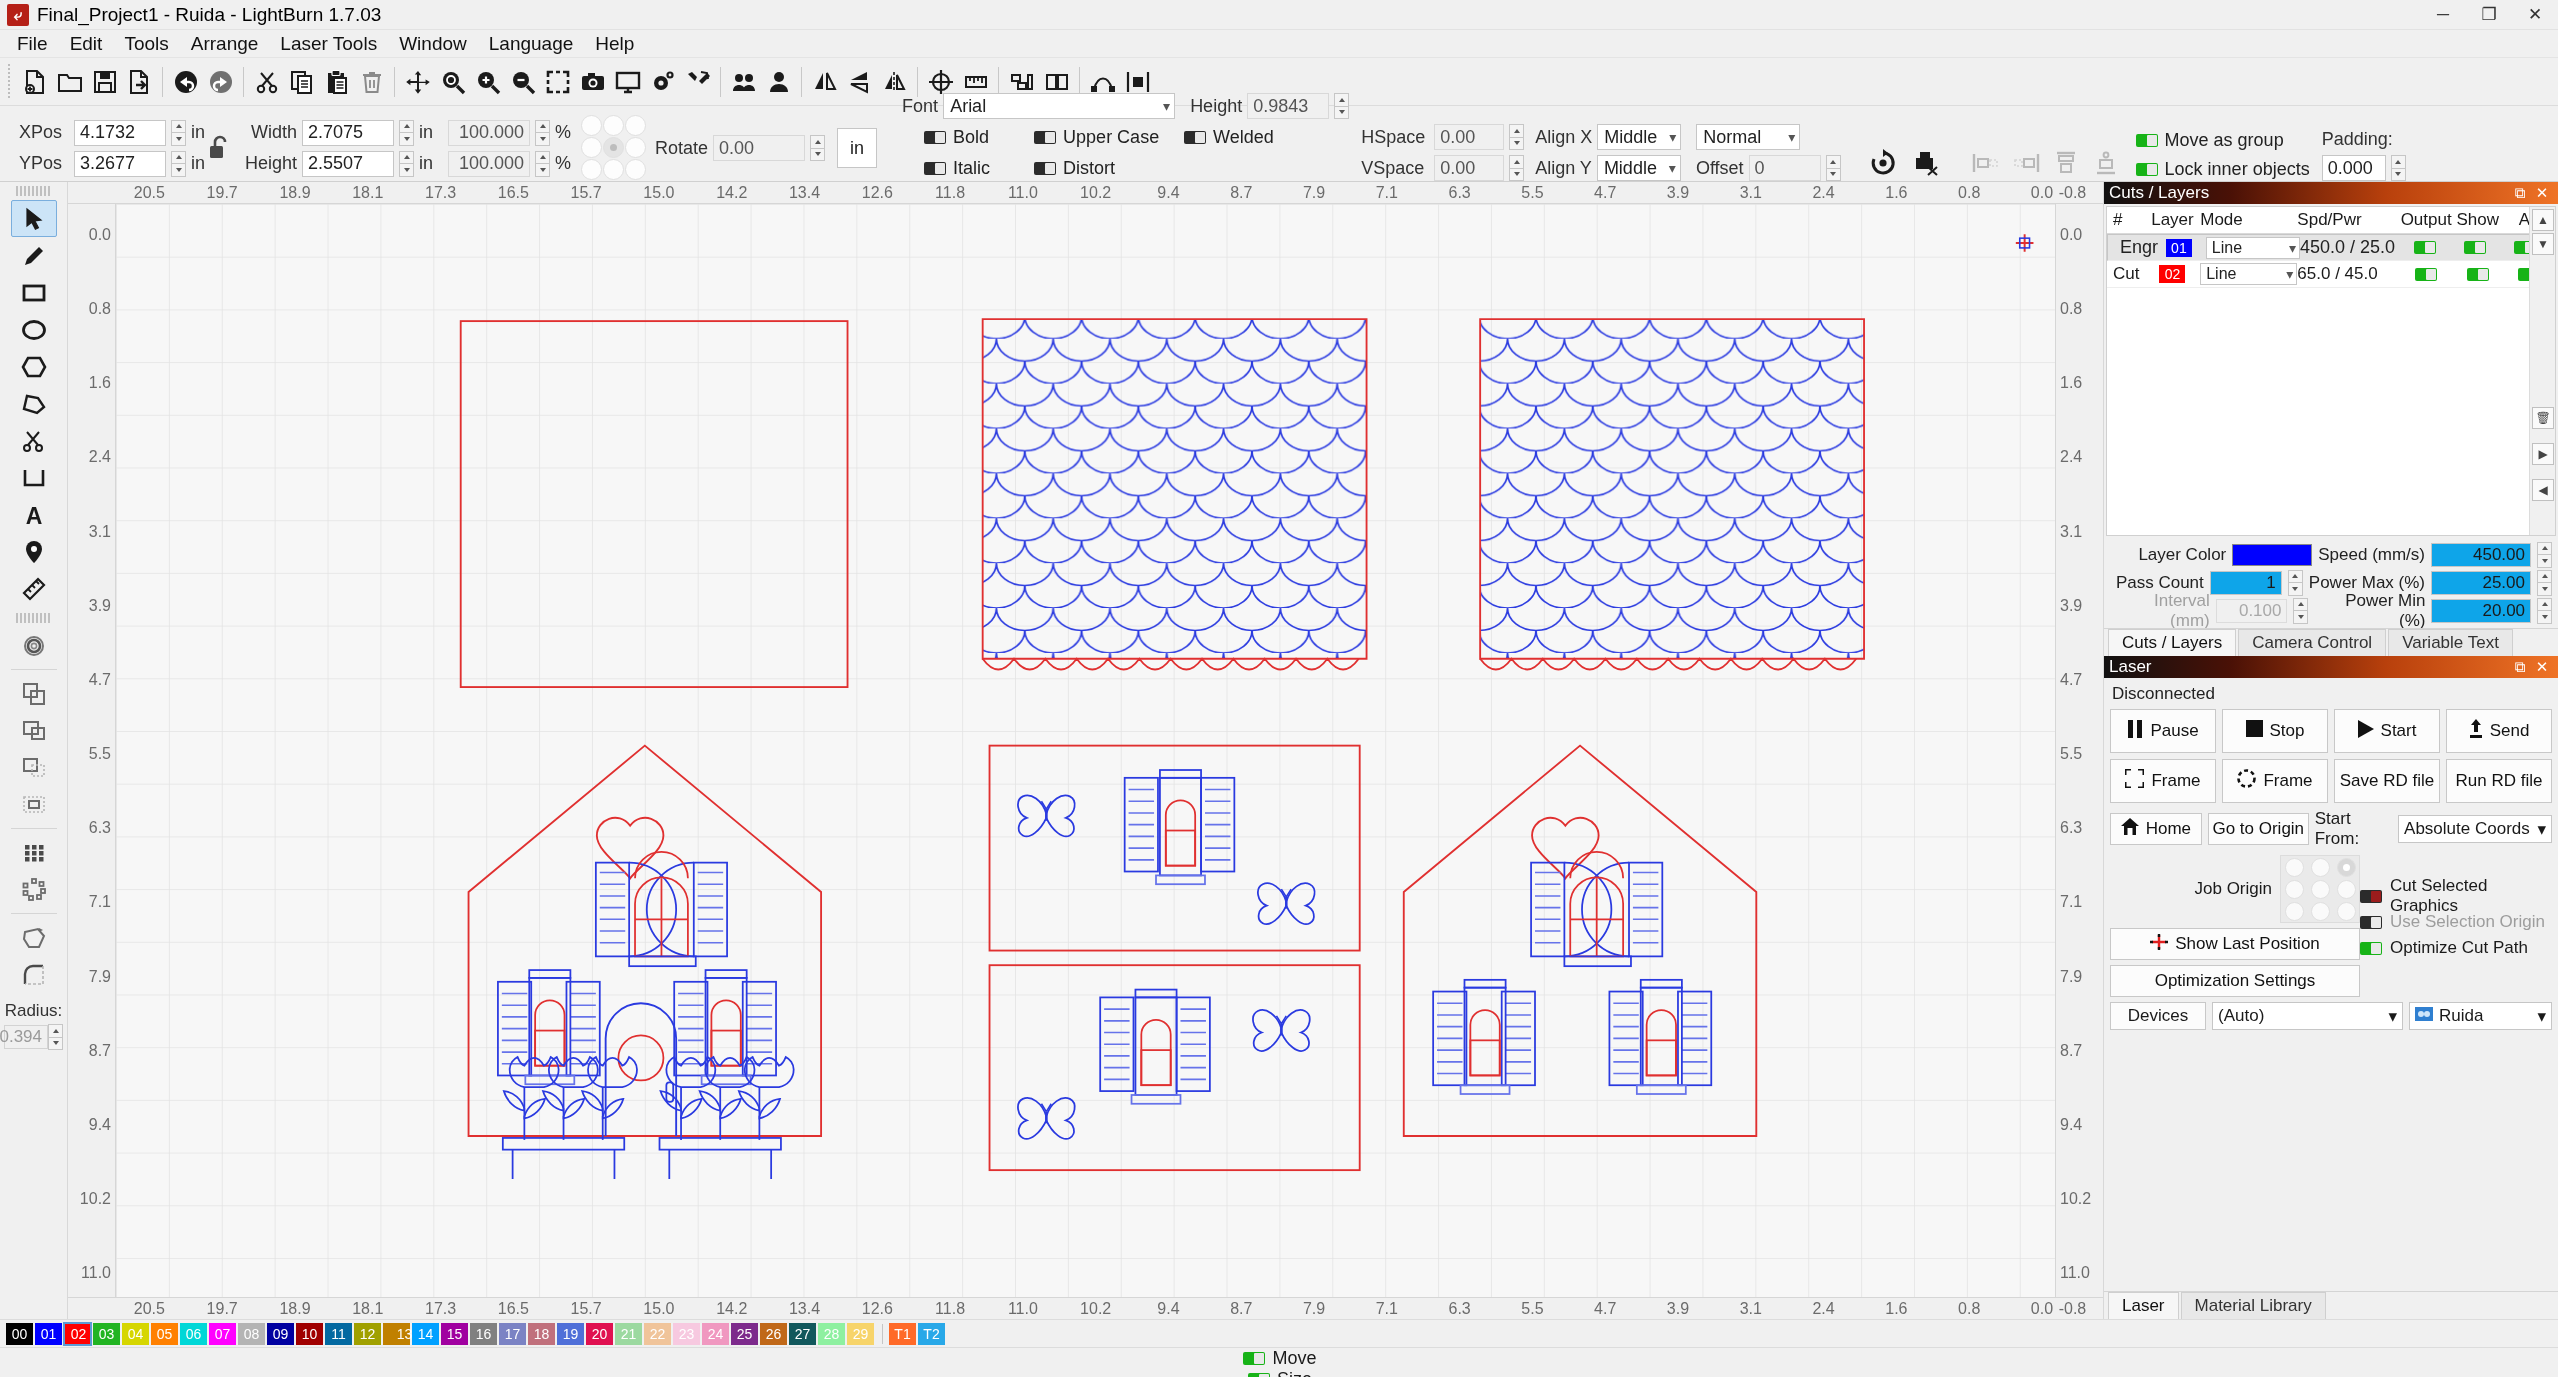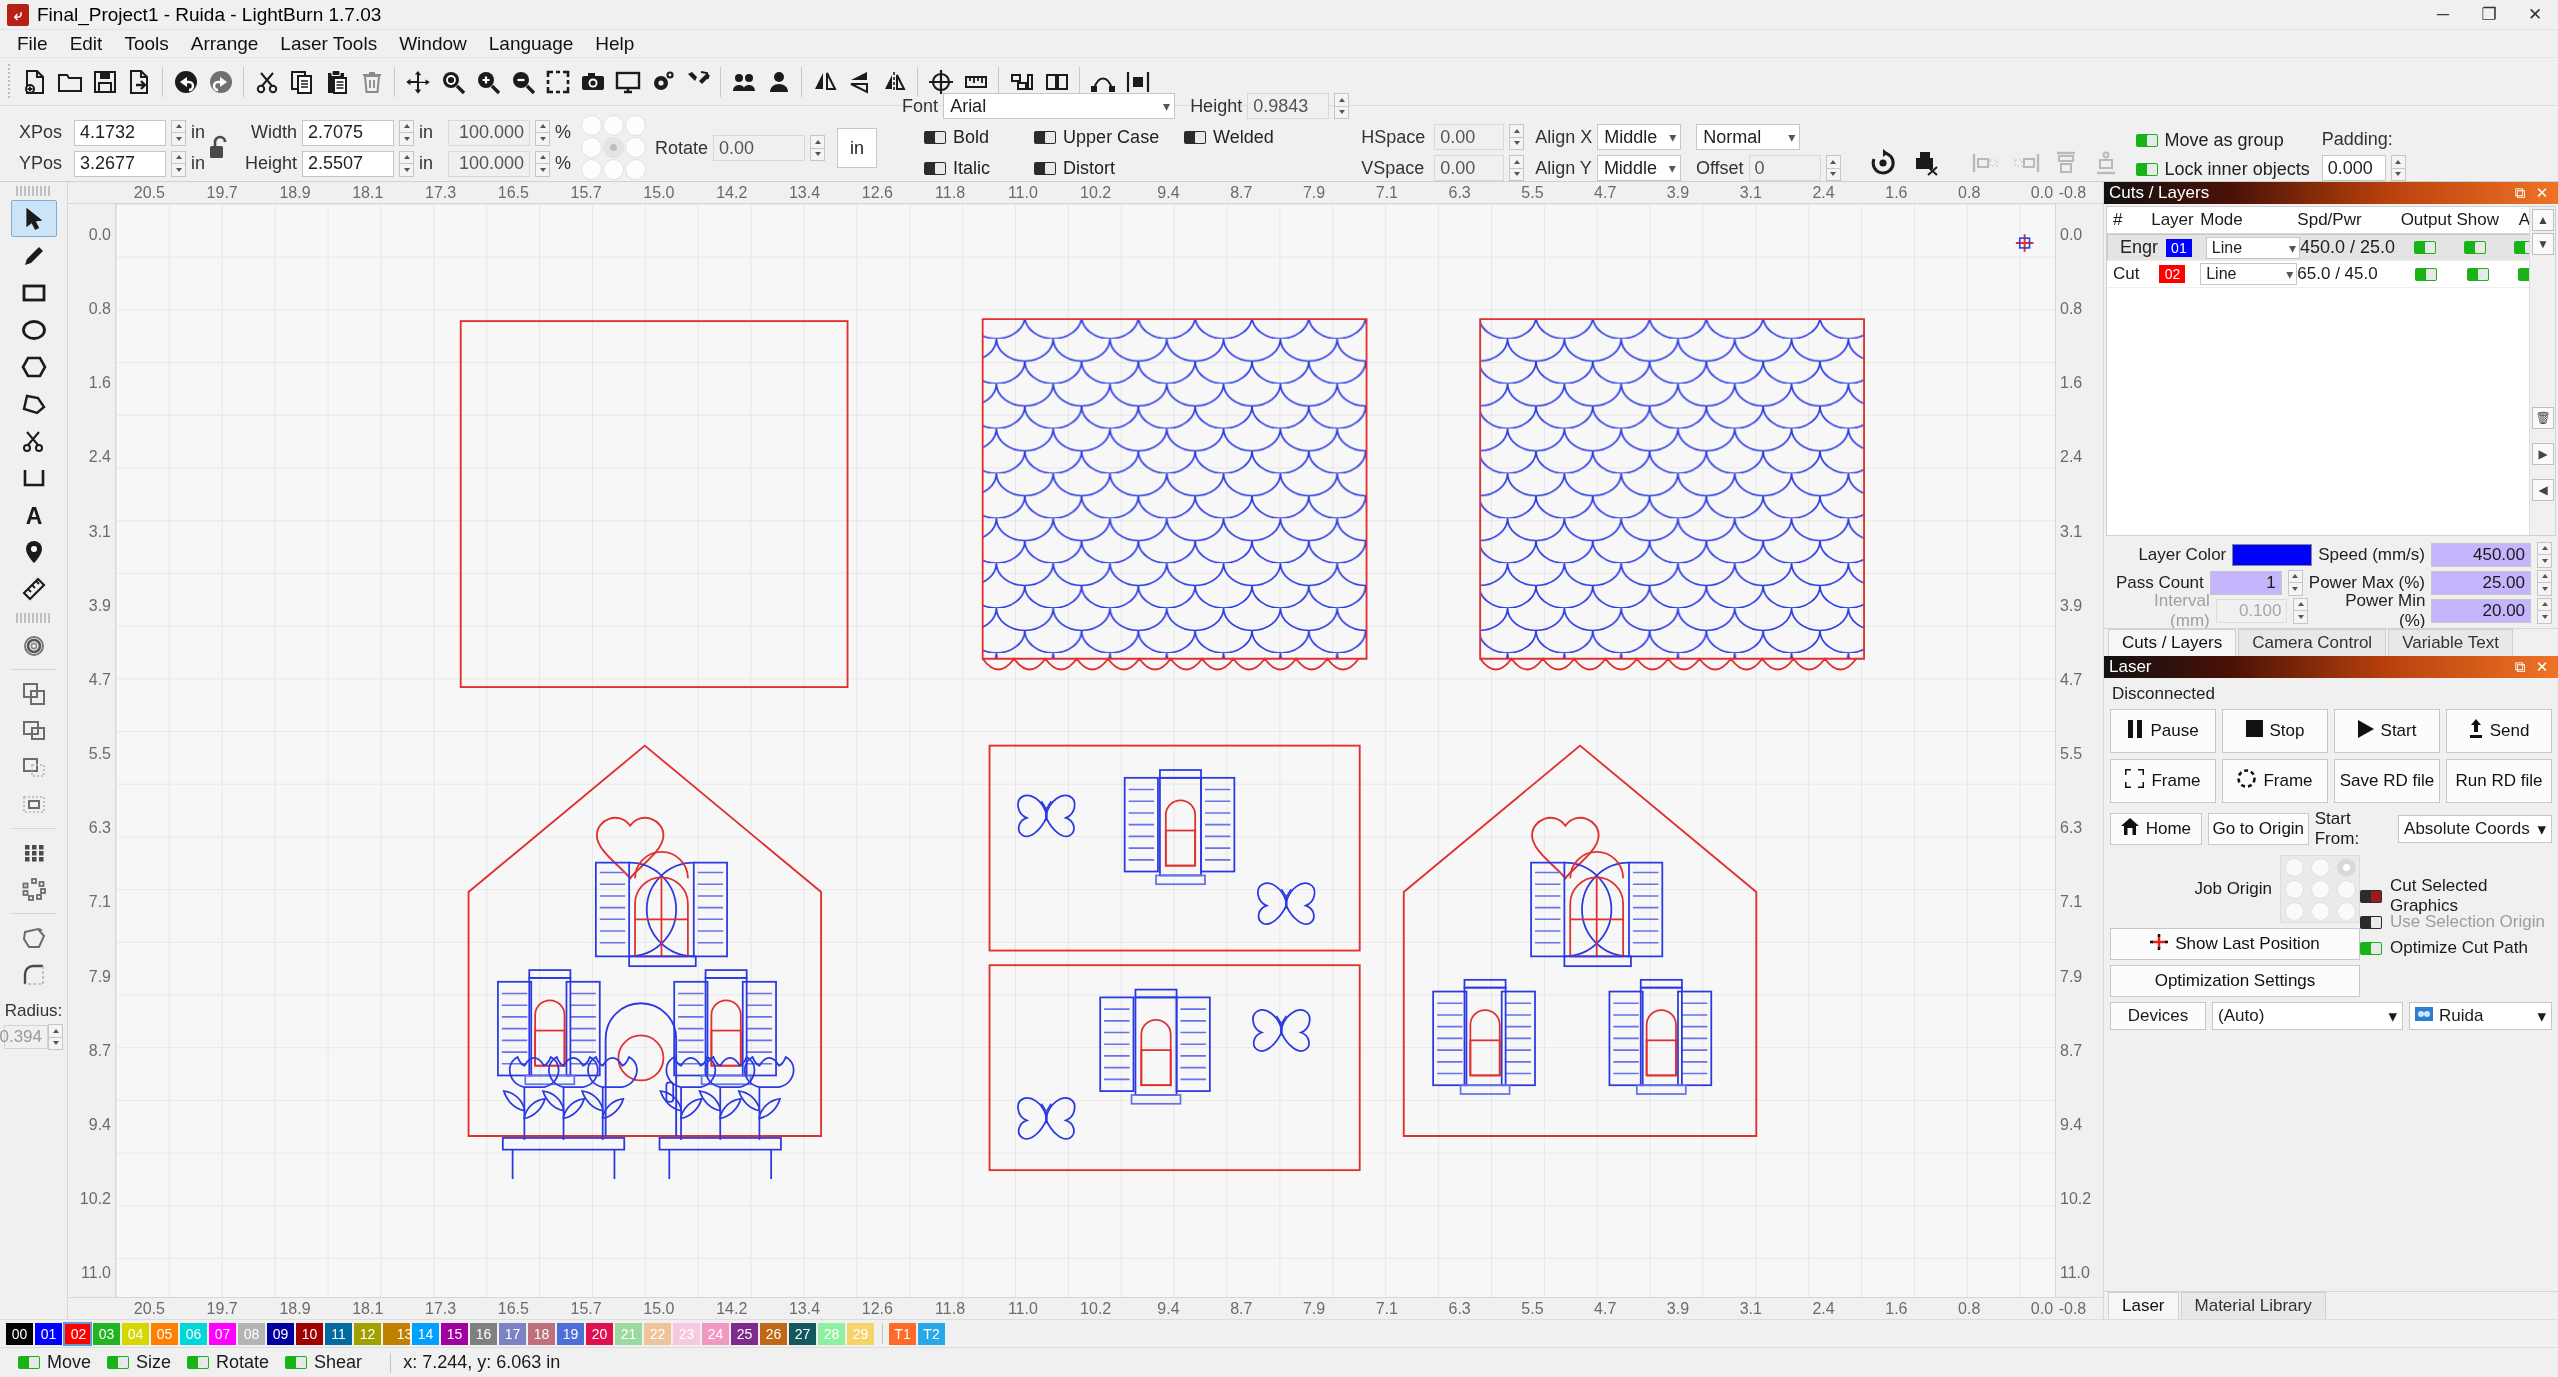--- a/index.html
+++ b/index.html
@@ -114,21 +114,21 @@
   .c-mode .sel { height:22px; font-size:16px; padding:0 3px 0 5px; }
   .c-spd { width:104px; }
   .c-out,.c-show,.c-air { width:52px; display:flex; justify-content:center; }
   .layerlist { background:#fff; border:1px solid #d0d0d0; margin:2px; height:330px; position:relative; }
   .scrollcol { position:absolute; right:0; top:0; width:26px; height:100%; background:#f0f0f0; border-left:1px solid #dcdcdc; }
   .scrollcol .sb { width:22px; height:22px; margin:2px; border:1px solid #c0c0c0; background:#fafafa; display:flex;align-items:center;justify-content:center; font-size:12px; color:#444;}
   .cutparams { padding:4px 6px 2px 6px; }
   .cp-row { display:flex; align-items:center; justify-content:flex-end; gap:6px; height:25px; margin-bottom:3px; }
   .cp-lab { font-size:17px; color:#222; text-align:right; }
   .cp-lab.dim { color:#a0a0a0; }
-  .cp-val { width:100px; height:24px; border:1px solid #c6c6c6; background:#c4b5fd; font-size:17px; display:flex;
+  .cp-val { width:100px; height:24px; border:1px solid #c6c6c6; background:#0ea5e9; font-size:17px; display:flex;
             align-items:center; justify-content:flex-end; padding-right:5px; }
   .cp-val.dim { color:#a8a8a8; background:#f0f0f0; border-color:#dcdcdc; }
   .cp-small { width:72px; }
   .colorswatch { width:80px; height:22px; border:1px solid #888; }
   .tabsrow { display:flex; border-top:1px solid #d4d4d4; background:#f0f0f0; height:28px; align-items:flex-end; padding-left:4px; }
   .tab { padding:3px 13px; font-size:17px; border:1px solid #cfcfcf; border-bottom:none; background:#e8e8e8; margin-right:2px; color:#333; }
   .tab.active { background:#f6f6f6; color:#111; }
   .laserbody { padding:4px 6px; }
   .lstat { font-size:17px; color:#222; margin:2px 0 5px 2px; }
   .lgrid { display:grid; grid-template-columns:repeat(4,1fr); gap:6px; }
@@ -150,21 +150,21 @@
   .devsel { height:28px; border:1px solid #c6c6c6; background:#fff; font-size:17px; display:flex; align-items:center;
             padding:0 5px; justify-content:space-between; }
   .bottomtabs { margin-top:auto; display:flex; border-top:1px solid #d4d4d4; background:#f0f0f0; height:28px; align-items:flex-end; padding-left:4px; }
 
   
   .palette { height:28px; display:flex; align-items:center; padding-left:6px; background:#f0f0f0; border-top:1px solid #dcdcdc; }
   .sw { width:27px; height:22px; margin-right:2px; display:flex; align-items:center; justify-content:center;
         font-size:14px; color:#fff; }
   .sw.sel { outline:2px solid #5b9bd5; outline-offset:-1px; }
   .psep { width:1px; height:20px; background:#c5c5c5; margin:0 6px; }
-  .statusbar { height:30px; display:flex; align-items:center; padding-left:18px; background:#f0f0f0; border-top:1px solid #dcdcdc; font-size:18px; }
+  .statusbar { height:30px; display:flex; align-items:center; padding-left:18px; background:#f0f0f0; border-top:1px solid #dcdcdc; font-size:18px;flex-direction:column; }
   .stitem { display:flex; align-items:center; gap:7px; margin-right:16px; }
   .stsep { width:1px; height:20px; background:#c5c5c5; margin:0 12px; }
 </style>
 </head>
 <body>
 
 <div class="app">
 
   <div class="titlebar">
     <div class="tb-icon">

